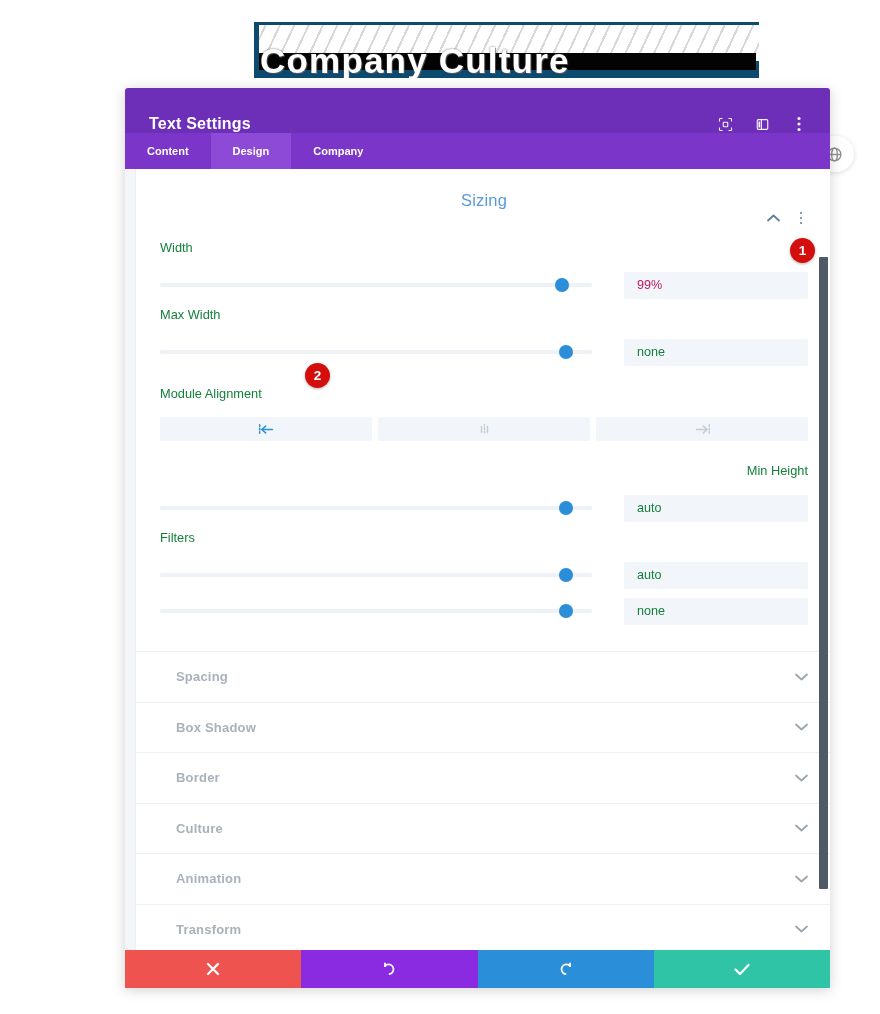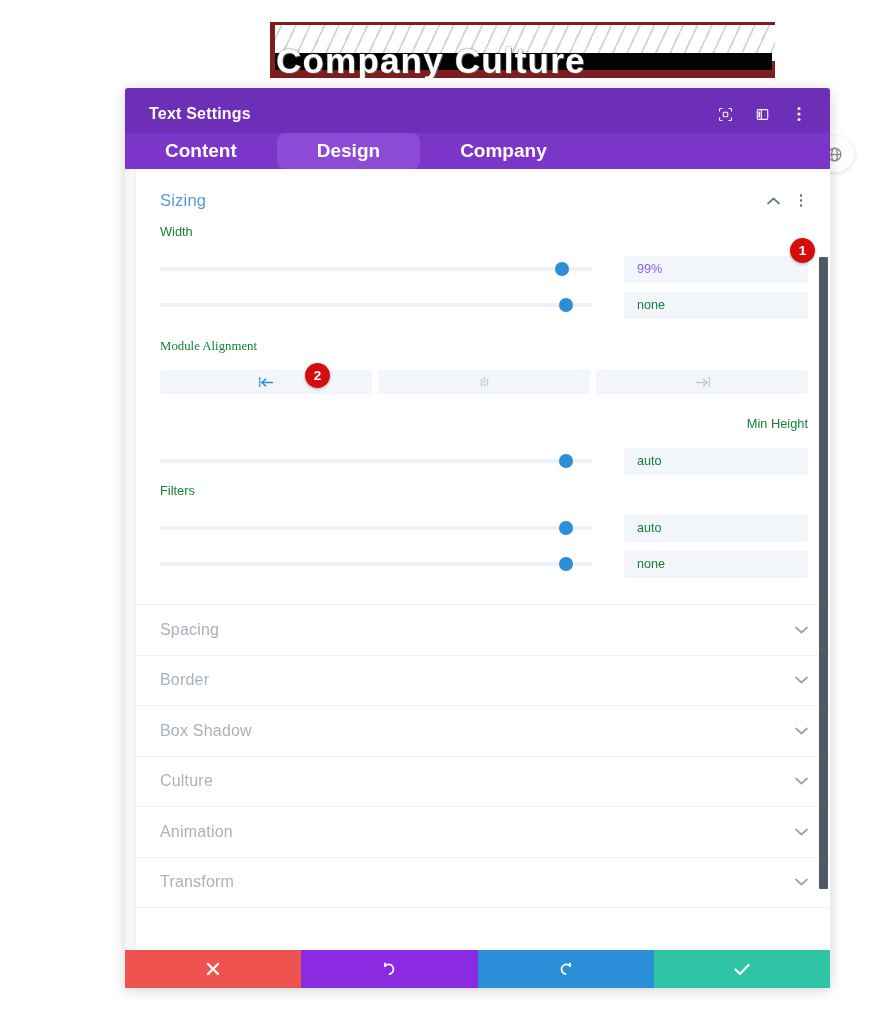--- a/index.html
+++ b/index.html
@@ -15,25 +15,25 @@
   #stage {
     position: relative;
     width: 880px;
     height: 1014px;
     background: #ffffff;
   }
 
   
   .page-canvas {
     position: absolute;
-    left: 270px;
+    left: 254px;
     top: 22px;
     width: 505px;
     height: 56px;
-    background: #7f1d1d;
+    background: #0c4a6e;
     overflow: hidden;
   }
   .hatch-band {
     position: absolute;
     left: 5px;
     top: 3px;
     right: 0px;
     height: 36px;
     background:
       repeating-linear-gradient(115deg,
@@ -96,21 +96,21 @@
     flex-direction: column;
     z-index: 5;
     border-radius: 3px 3px 0 0;
     overflow: visible;
   }
 
   .modal-titlebar {
     height: 45px;
     background: #6d2eb8;
     display: flex;
-    align-items: center;
+    align-items: flex-end;
     padding: 7px 22px 0 24px;
     border-radius: 3px 3px 0 0;
     flex: 0 0 auto;
   }
   .modal-title {
     color: #ffffff;
     font-size: 16px;
     font-weight: 700;
     letter-spacing: 0.2px;
   }
@@ -133,27 +133,26 @@
   .modal-tabs {
     height: 36px;
     background: #7b35c9;
     display: flex;
     align-items: stretch;
     flex: 0 0 auto;
   }
   .tab {
     display: flex;
     align-items: center;
-    padding: 0 40px;
+    padding: 0 22px;
     color: #ffffff;
-    font-size: 19px;
+    font-size: 11px;
     font-weight: 600;
     cursor: pointer;
     white-space: nowrap;
-    border-radius: 8px;
   }
   .tab.active { background: #8c4ad6; }
 
   .modal-body {
     flex: 1 1 auto;
     position: relative;
     background: #ffffff;
     overflow: hidden;
     display: flex;
   }
@@ -169,20 +168,21 @@
     padding: 0;
     overflow: hidden;
   }
 
   
   .section-open { padding: 0 22px 0 24px; }
   .section-head {
     display: flex;
     align-items: center;
     padding: 22px 0 14px 0;
+    flex-direction: column;
   }
   .section-title {
     color: #5a9ad8;
     font-size: 16.5px;
     font-weight: 400;
     letter-spacing: 0.2px;
   }
   .section-head-actions {
     margin-left: auto;
     display: flex;
@@ -253,21 +253,21 @@
     height: 27px;
     background: #f2f5f9;
     border-radius: 2px;
     display: flex;
     align-items: center;
     padding: 0 13px;
     font-size: 12.6px;
     margin-left: 32px;
     cursor: text;
   }
-  .value-box.filled { color: #8b5cf6; text-align: center; }
+  .value-box.filled { color: #be185d; text-align: center; }
   .value-box.placeholder { color: #15803d; }
 
   
   .align-row {
     display: flex;
     gap: 6px;
     height: 24px;
   }
   .align-btn {
     flex: 1 1 0;
@@ -287,23 +287,24 @@
   .collapsed-row {
     height: 50.5px;
     display: flex;
     align-items: center;
     padding: 0 22px 0 24px;
     border-bottom: 1px solid #eef0f3;
     cursor: pointer;
   }
   .collapsed-title {
     color: #a9b2bb;
-    font-size: 16px;
-    font-weight: 400;
+    font-size: 13px;
+    font-weight: 700;
     letter-spacing: 0.2px;
+    margin-left: 16px;
   }
   .collapsed-row .chev-down { margin-left: auto; }
 
   
   .scrollbar-track {
     position: absolute;
     right: 2px;
     top: 0;
     width: 9px;
     height: 100%;
@@ -441,32 +442,33 @@
               <div class="slider-wrap">
                 <div class="slider-track">
                   <div class="slider-knob" style="left:93%;"></div>
                 </div>
               </div>
               <div class="value-box filled">99%</div>
             </div>
           </div>
 
           <div class="field">
+            <div class="field-label">Max Width</div>
             <div class="field-row">
               <div class="slider-wrap">
                 <div class="slider-track">
                   <div class="slider-knob" style="left:94%;"></div>
                 </div>
               </div>
               <div class="value-box placeholder">none</div>
             </div>
           </div>
 
           <div class="field" style="margin-top:20px;">
-            <div class="field-label" style="font-family:Liberation Serif, serif;">Module Alignment</div>
+            <div class="field-label" style="">Module Alignment</div>
             <div class="align-row">
               <div class="align-btn">
                 <svg width="17" height="13" viewBox="0 0 20 14" fill="none" stroke="#2a8fd8" stroke-width="1.7" stroke-linecap="round">
                   <line x1="2" y1="1.5" x2="2" y2="12.5" stroke-dasharray="2 2"></line>
                   <line x1="4.5" y1="7" x2="17" y2="7"></line>
                   <polyline points="9,3 4.5,7 9,11" stroke-linejoin="round"></polyline>
                 </svg>
               </div>
               <div class="align-btn">
                 <svg width="17" height="13" viewBox="0 0 20 14" fill="none" stroke="#c3cdd6" stroke-width="1.7" stroke-linecap="round">
@@ -527,30 +529,30 @@
           <div class="collapsed-row">
             <div class="collapsed-title">Spacing</div>
             <div class="chev-down">
               <svg width="13" height="8" viewBox="0 0 13 8" fill="none" stroke="#99a4ae" stroke-width="1.7" stroke-linecap="round" stroke-linejoin="round">
                 <polyline points="1,1.5 6.5,6.5 12,1.5"></polyline>
               </svg>
             </div>
           </div>
 
           <div class="collapsed-row">
-            <div class="collapsed-title">Border</div>
+            <div class="collapsed-title">Box Shadow</div>
             <div class="chev-down">
               <svg width="13" height="8" viewBox="0 0 13 8" fill="none" stroke="#99a4ae" stroke-width="1.7" stroke-linecap="round" stroke-linejoin="round">
                 <polyline points="1,1.5 6.5,6.5 12,1.5"></polyline>
               </svg>
             </div>
           </div>
 
           <div class="collapsed-row">
-            <div class="collapsed-title">Box Shadow</div>
+            <div class="collapsed-title">Border</div>
             <div class="chev-down">
               <svg width="13" height="8" viewBox="0 0 13 8" fill="none" stroke="#99a4ae" stroke-width="1.7" stroke-linecap="round" stroke-linejoin="round">
                 <polyline points="1,1.5 6.5,6.5 12,1.5"></polyline>
               </svg>
             </div>
           </div>
 
           <div class="collapsed-row">
             <div class="collapsed-title">Culture</div>
             <div class="chev-down">

